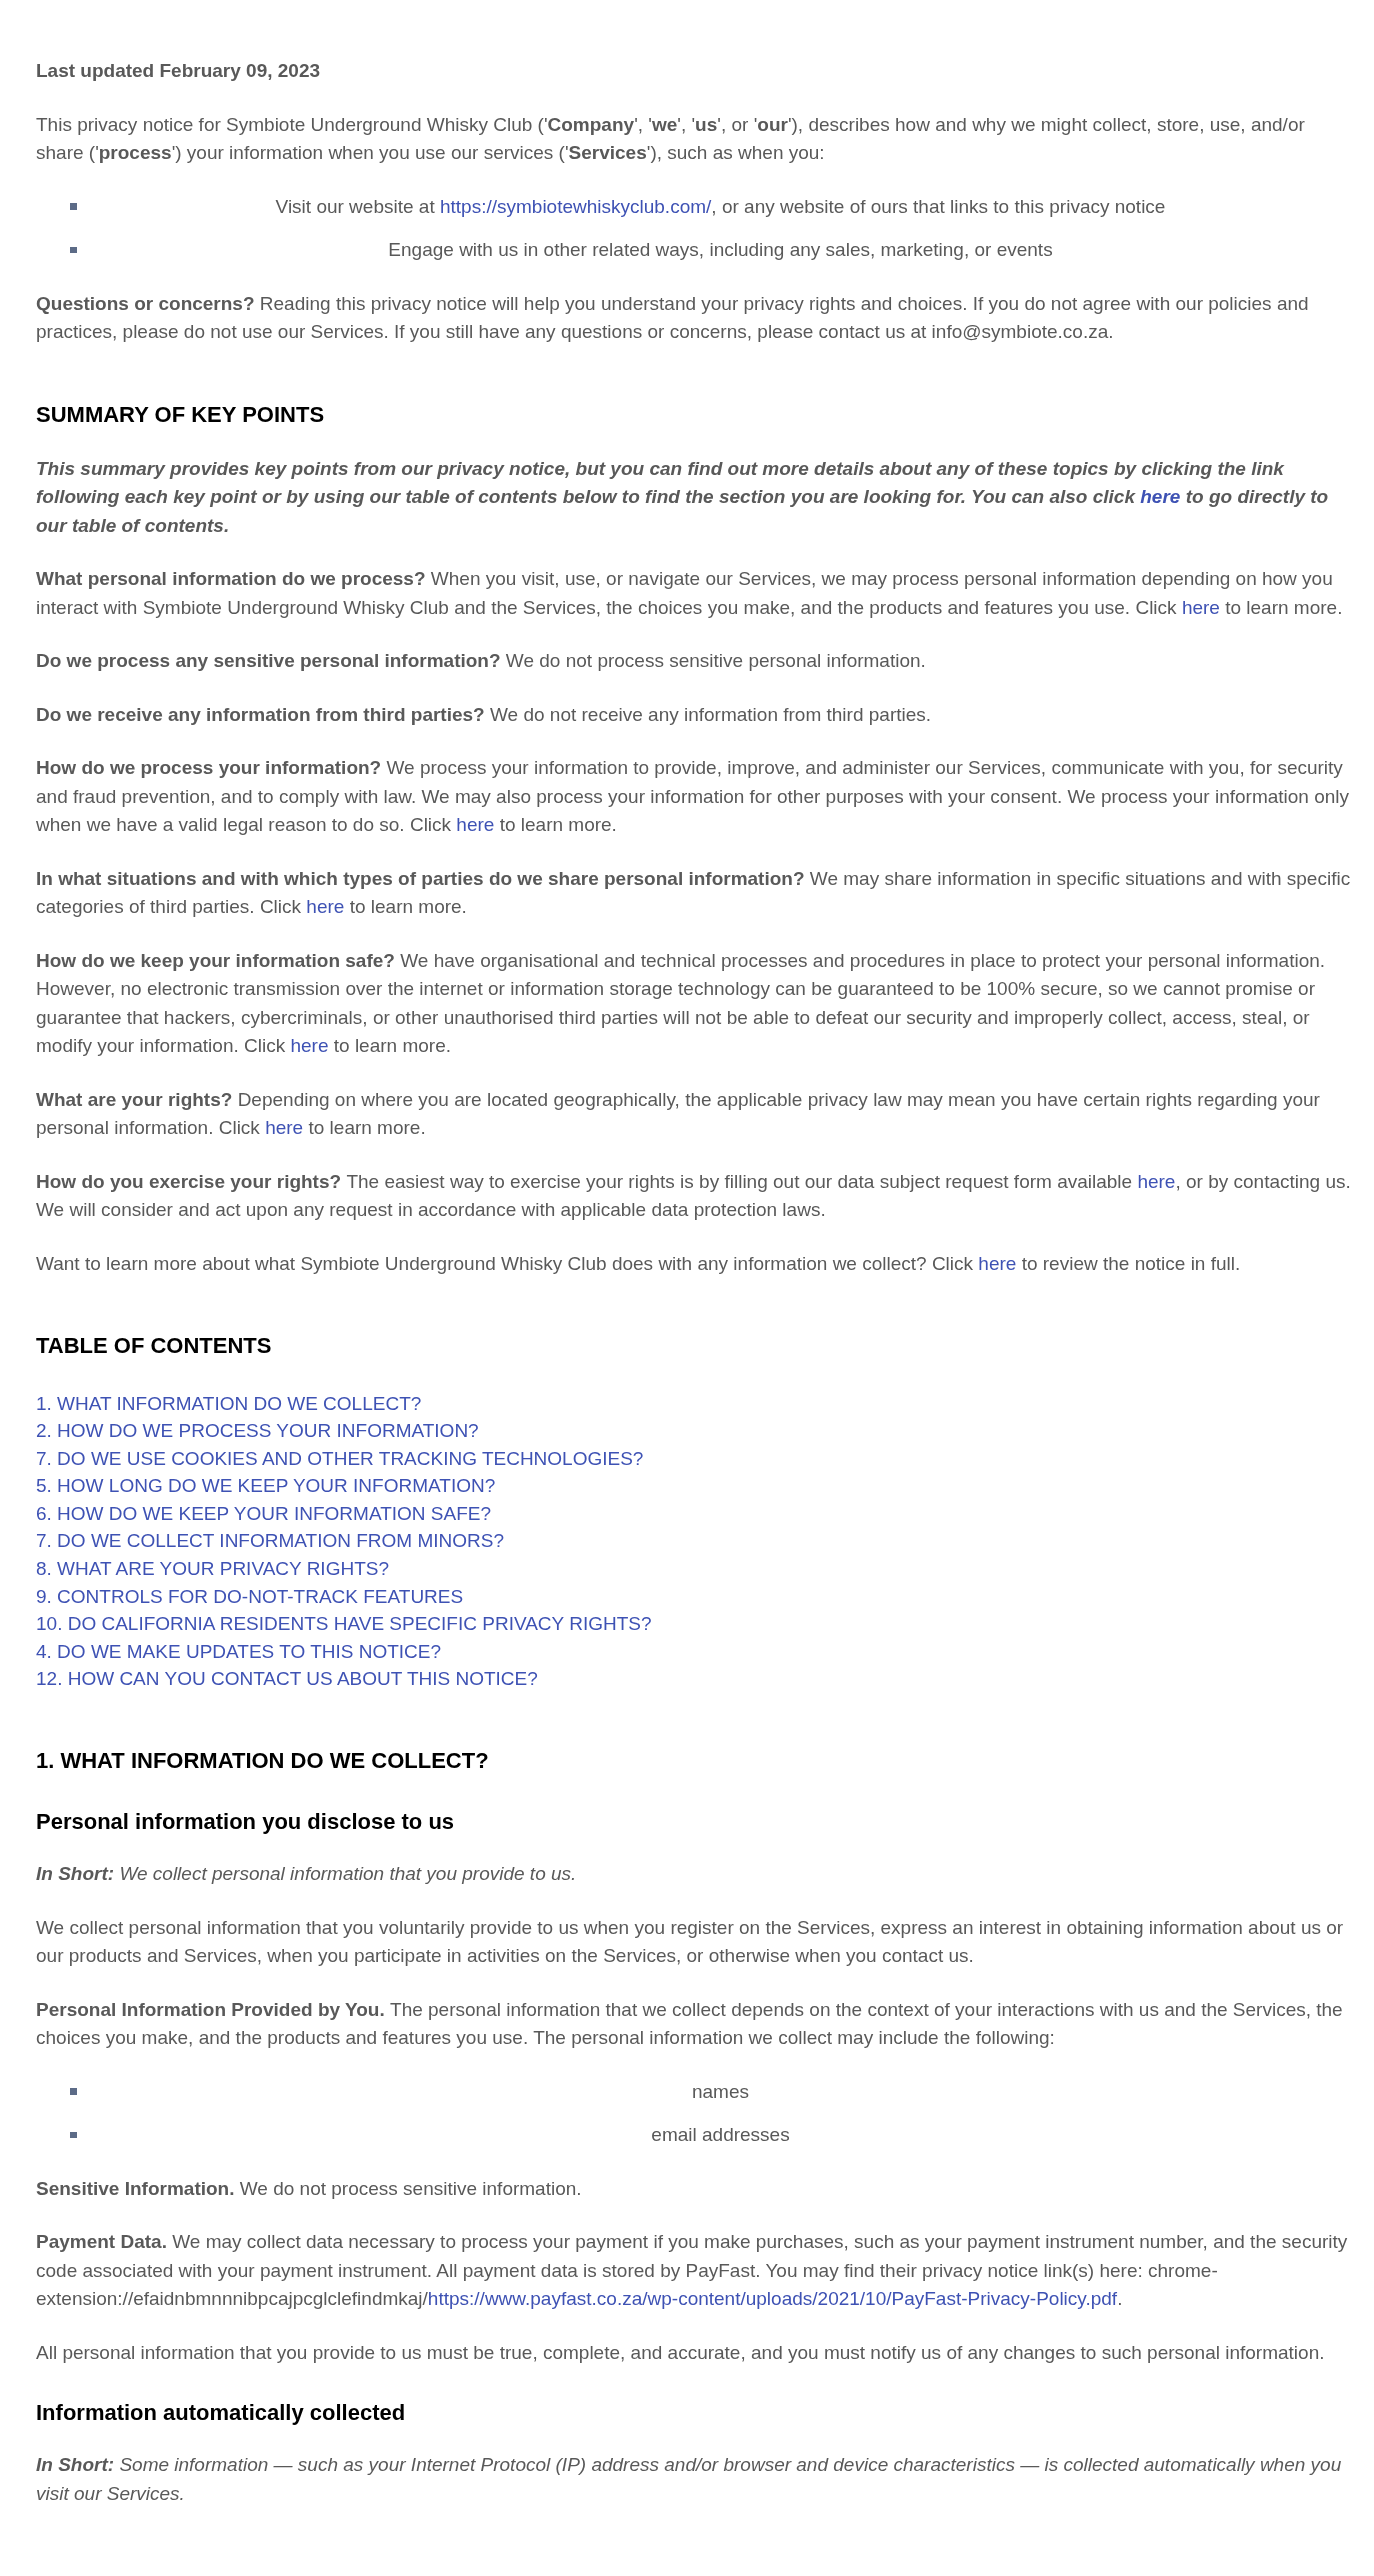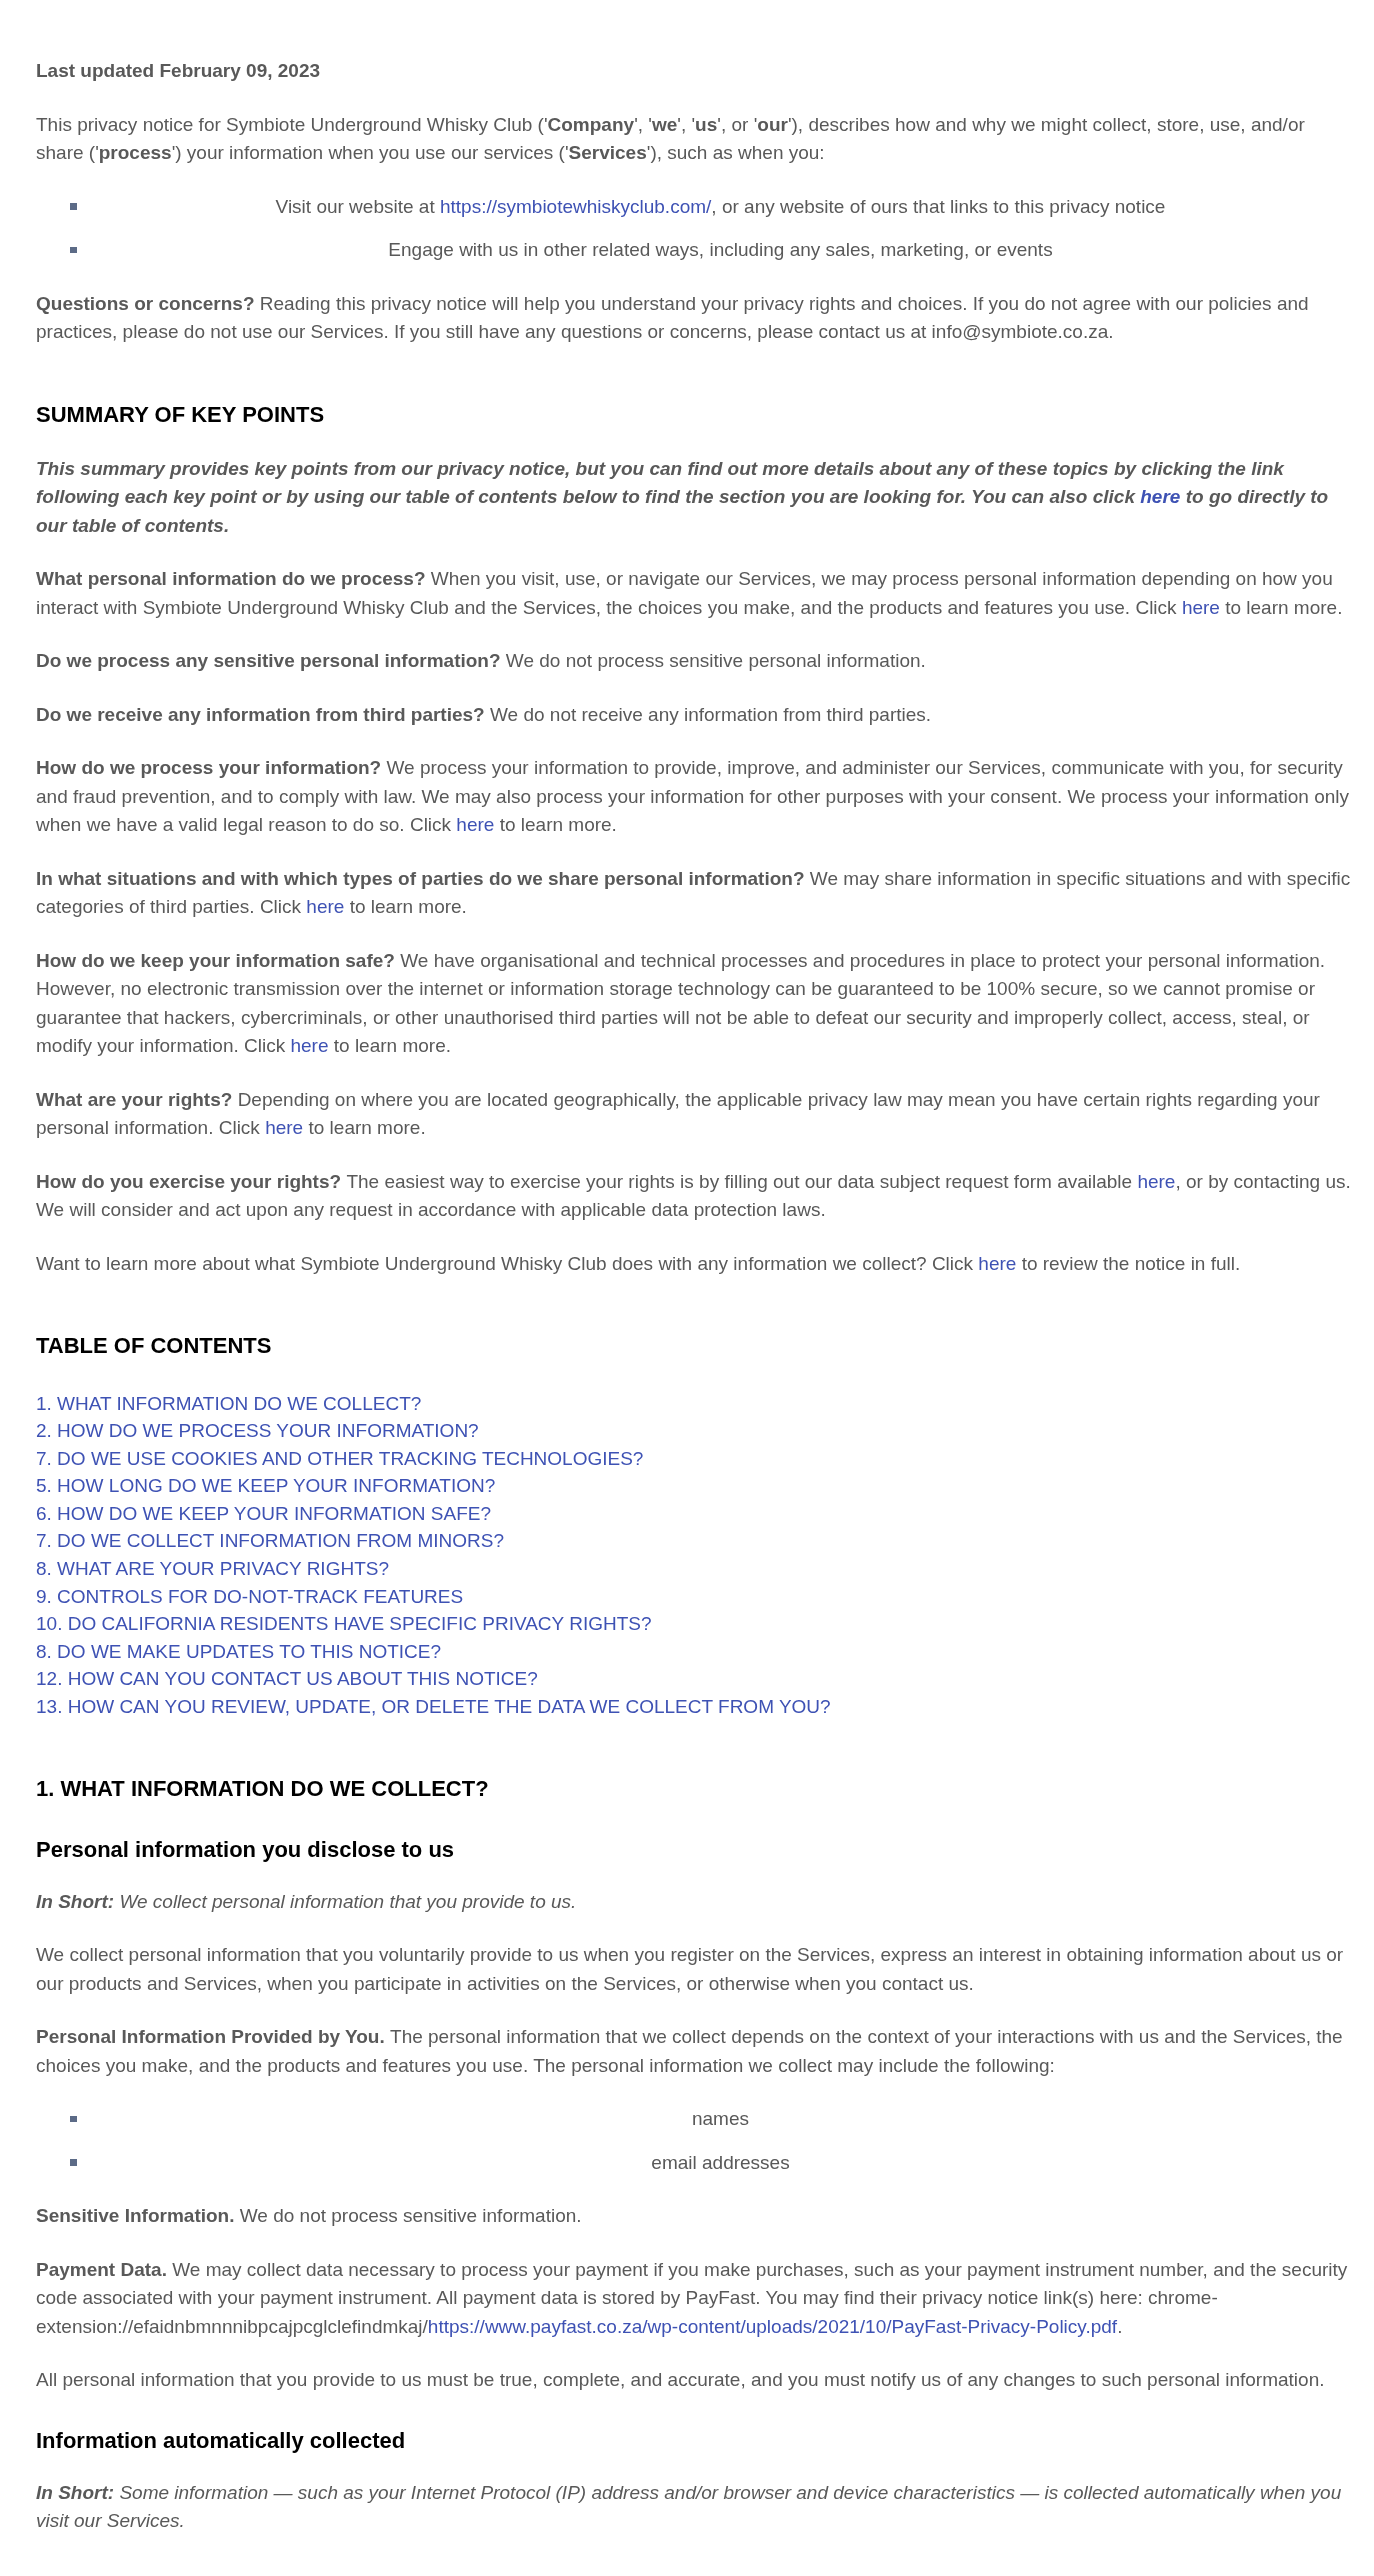--- a/index.html
+++ b/index.html
@@ -69,23 +69,22 @@
   <ul class="toc-list">
     <li><a class="lnk">1. WHAT INFORMATION DO WE COLLECT?</a></li>
     <li><a class="lnk">2. HOW DO WE PROCESS YOUR INFORMATION?</a></li>
     <li><a class="lnk">7. DO WE USE COOKIES AND OTHER TRACKING TECHNOLOGIES?</a></li>
     <li><a class="lnk">5. HOW LONG DO WE KEEP YOUR INFORMATION?</a></li>
     <li><a class="lnk">6. HOW DO WE KEEP YOUR INFORMATION SAFE?</a></li>
     <li><a class="lnk">7. DO WE COLLECT INFORMATION FROM MINORS?</a></li>
     <li><a class="lnk">8. WHAT ARE YOUR PRIVACY RIGHTS?</a></li>
     <li><a class="lnk">9. CONTROLS FOR DO-NOT-TRACK FEATURES</a></li>
     <li><a class="lnk">10. DO CALIFORNIA RESIDENTS HAVE SPECIFIC PRIVACY RIGHTS?</a></li>
-    <li><a class="lnk">8. DO WE MAKE UPDATES TO THIS NOTICE?</a></li>
+    <li><a class="lnk">4. DO WE MAKE UPDATES TO THIS NOTICE?</a></li>
     <li><a class="lnk">12. HOW CAN YOU CONTACT US ABOUT THIS NOTICE?</a></li>
-    <li><a class="lnk">13. HOW CAN YOU REVIEW, UPDATE, OR DELETE THE DATA WE COLLECT FROM YOU?</a></li>
   </ul>
 
   <h2>1. WHAT INFORMATION DO WE COLLECT?</h2>
 
   <h3>Personal information you disclose to us</h3>
 
   <p class="body inshort"><strong class="i">In Short: </strong><em>We collect personal information that you provide to us.</em></p>
 
   <p class="body"><span>We collect personal information that you voluntarily provide to us when you register on the Services, express an interest in obtaining information about us or our products and Services, when you participate in activities on the Services, or otherwise when you contact us.</span></p>
 

